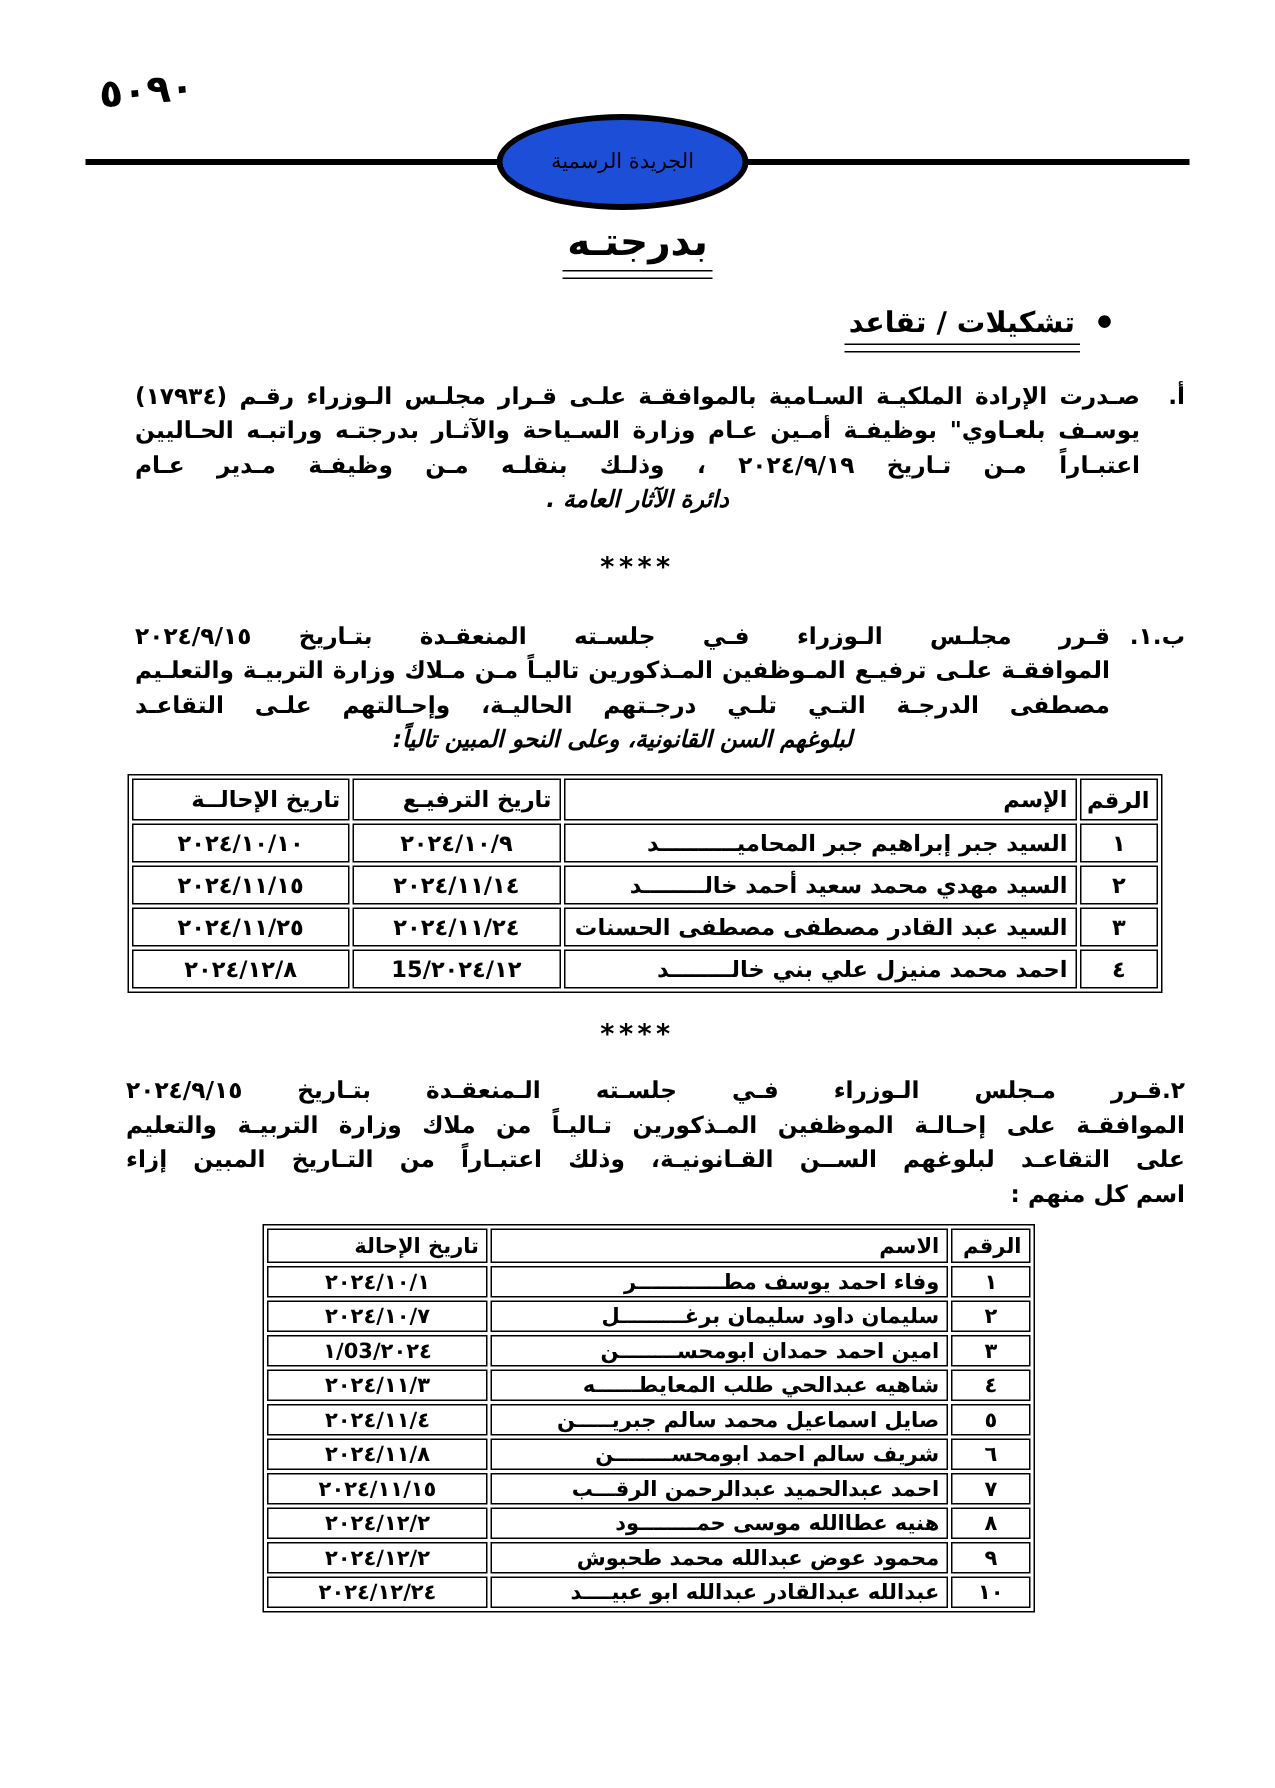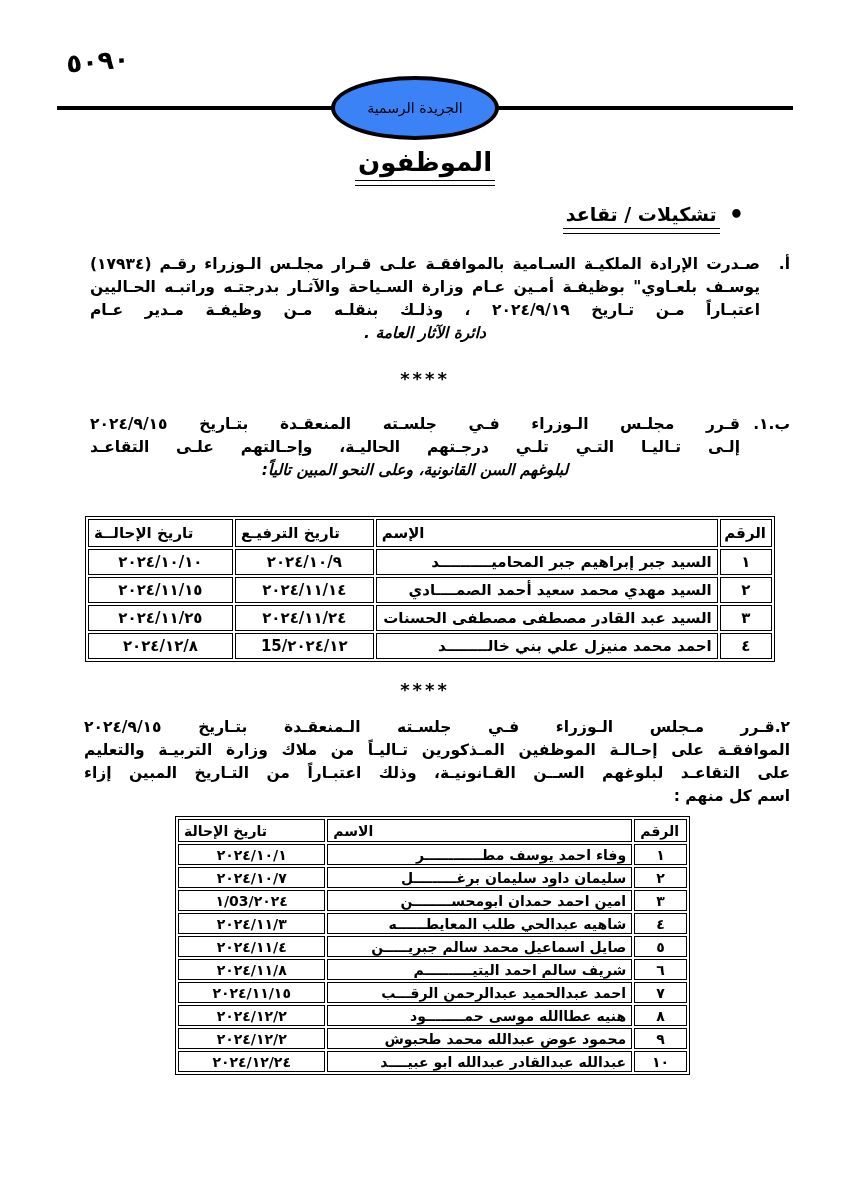--- a/index.html
+++ b/index.html
@@ -12,21 +12,21 @@
   
   .page-number{
     position:absolute; top:46px; left:66px;
     font-size:26px; font-weight:bold; letter-spacing:9px;
     direction:ltr; transform:rotate(-5deg);
   }
   
   .header-rule{position:absolute; top:106px; left:57px; width:736px; height:4px; background:#000;}
   .header-oval{
     position:absolute; top:76px; left:331px; width:168px; height:64px;
-    background:#3b82f6; border:4px solid #000; border-radius:50%;
+    background:#1d4ed8; border:4px solid #000; border-radius:50%;
     display:flex; align-items:center; justify-content:center;
     font-size:14px; z-index:2; box-sizing:border-box;
   }
   
   .doc-title-wrap{position:absolute; top:147px; left:0; right:0; text-align:center;}
   .ul-outer{display:inline-block; border-bottom:1px solid #000; padding-bottom:4px;}
   .ul-inner{display:inline-block; border-bottom:1px solid #000; padding:0 3px 3px;}
   .doc-title-wrap .ul-inner{font-size:26px; font-weight:bold;}
   
   .section-head{position:absolute; top:201px; right:106px; font-size:19px; font-weight:bold;}
@@ -45,21 +45,21 @@
   .para-2{top:716px; width:706px;}
   
   .separator{position:absolute; left:0; right:0; text-align:center;
     font-size:18px; font-weight:bold; letter-spacing:3px; direction:ltr;}
   .sep1{top:368px;}
   .sep2{top:679px;}
   
   table.gz{border-collapse:separate; border-spacing:2px; border:1px solid #000;
     table-layout:fixed; position:absolute; font-weight:bold; background:#fff;}
   table.gz th, table.gz td{border:1px solid #000; padding:0 5px; overflow:hidden; white-space:nowrap;}
-  table.gz th{text-align:left; font-weight:bold;}
+  table.gz th{text-align:right; font-weight:bold;}
   .col-num{text-align:center;}
   .col-name{}
   .col-date{text-align:center; direction:rtl;}
   .t1{top:516px; right:75px; width:690px; font-size:15px;}
   .t1 th{height:26px;} .t1 td{height:24px;}
   .t2{top:816px; right:160px; width:515px; font-size:14px;}
   .t2 th{height:21px;margin-top:29px;} .t2 td{height:19px;}
 </style>
 </head>
 <body>
@@ -67,21 +67,21 @@
 <div class="sheet">
 
   <div class="page-number">٥٠٩٠</div>
 
   <div class="header-rule"></div>
   <div class="header-oval">
     <span>الجريدة الرسمية</span>
   </div>
 
   <div class="doc-title-wrap">
-    <span class="ul-outer"><span class="ul-inner">الموظفون</span></span>
+    <span class="ul-outer"><span class="ul-inner">بدرجتـه</span></span>
   </div>
 
   <div class="section-head">
     <span class="bullet">•</span><span class="ul-outer"><span class="ul-inner">تشكيلات / تقاعد</span></span>
   </div>
 
   <div class="para para-a">
     <span class="marker m-a">أ.</span>
     <div class="para-lines center-last">
   <div class="para-line">صـدرت الإرادة الملكيـة السـامية بالموافقـة علـى قـرار مجلـس الـوزراء رقـم (١٧٩٣٤)</div>
@@ -95,22 +95,23 @@
 </div>
   </div>
 
   <div class="separator sep1">****</div>
 
   <div class="para para-b1">
     <span class="marker m-b">ب.١.</span>
     <div class="para-lines center-last">
   <div class="para-line">قـرر مجلـس الـوزراء فـي جلسـته المنعقـدة بتـاريخ ٢٠٢٤/٩/١٥</div>
 
-
-  <div class="para-line">إلـى تـاليـا التـي تلـي درجـتهم الحاليـة، وإحـالتهم علـى التقاعـد</div>
+  <div class="para-line">الموافقـة علـى ترفيـع المـوظفين المـذكورين تاليـاً مـن مـلاك وزارة التربيـة والتعلـيم</div>
+
+  <div class="para-line">مصطفى الدرجـة التـي تلـي درجـتهم الحاليـة، وإحـالتهم علـى التقاعـد</div>
 
   <div class="para-line">لبلوغهم السن القانونية، وعلى النحو المبين تالياً:</div>
 </div>
   </div>
 
   <table class="gz t1">
     <colgroup>
       <col style="width:52px">
         <col style="width:340px">
         <col style="width:138px">
@@ -127,21 +128,21 @@
     <tbody>
   <tr>
     <td class="col-num">١</td>
     <td class="col-name">السيد جبر إبراهيم جبر المحاميــــــــــد</td>
     <td class="col-date">٢٠٢٤/١٠/٩</td>
     <td class="col-date">٢٠٢٤/١٠/١٠</td>
   </tr>
 
   <tr>
     <td class="col-num">٢</td>
-    <td class="col-name">السيد مهدي محمد سعيد أحمد الصمــــادي</td>
+    <td class="col-name">السيد مهدي محمد سعيد أحمد خالــــــــد</td>
     <td class="col-date">٢٠٢٤/١١/١٤</td>
     <td class="col-date">٢٠٢٤/١١/١٥</td>
   </tr>
 
   <tr>
     <td class="col-num">٣</td>
     <td class="col-name">السيد عبد القادر مصطفى مصطفى الحسنات</td>
     <td class="col-date">٢٠٢٤/١١/٢٤</td>
     <td class="col-date">٢٠٢٤/١١/٢٥</td>
   </tr>
@@ -208,21 +209,21 @@
   </tr>
 
   <tr>
     <td class="col-num">٥</td>
     <td class="col-name">صايل اسماعيل محمد سالم جبريـــــن</td>
     <td class="col-date">٢٠٢٤/١١/٤</td>
   </tr>
 
   <tr>
     <td class="col-num">٦</td>
-    <td class="col-name">شريف سالم احمد اليتيــــــــــم</td>
+    <td class="col-name">شريف سالم احمد ابومحســــــــن</td>
     <td class="col-date">٢٠٢٤/١١/٨</td>
   </tr>
 
   <tr>
     <td class="col-num">٧</td>
     <td class="col-name">احمد عبدالحميد عبدالرحمن الرقـــب</td>
     <td class="col-date">٢٠٢٤/١١/١٥</td>
   </tr>
 
   <tr>

